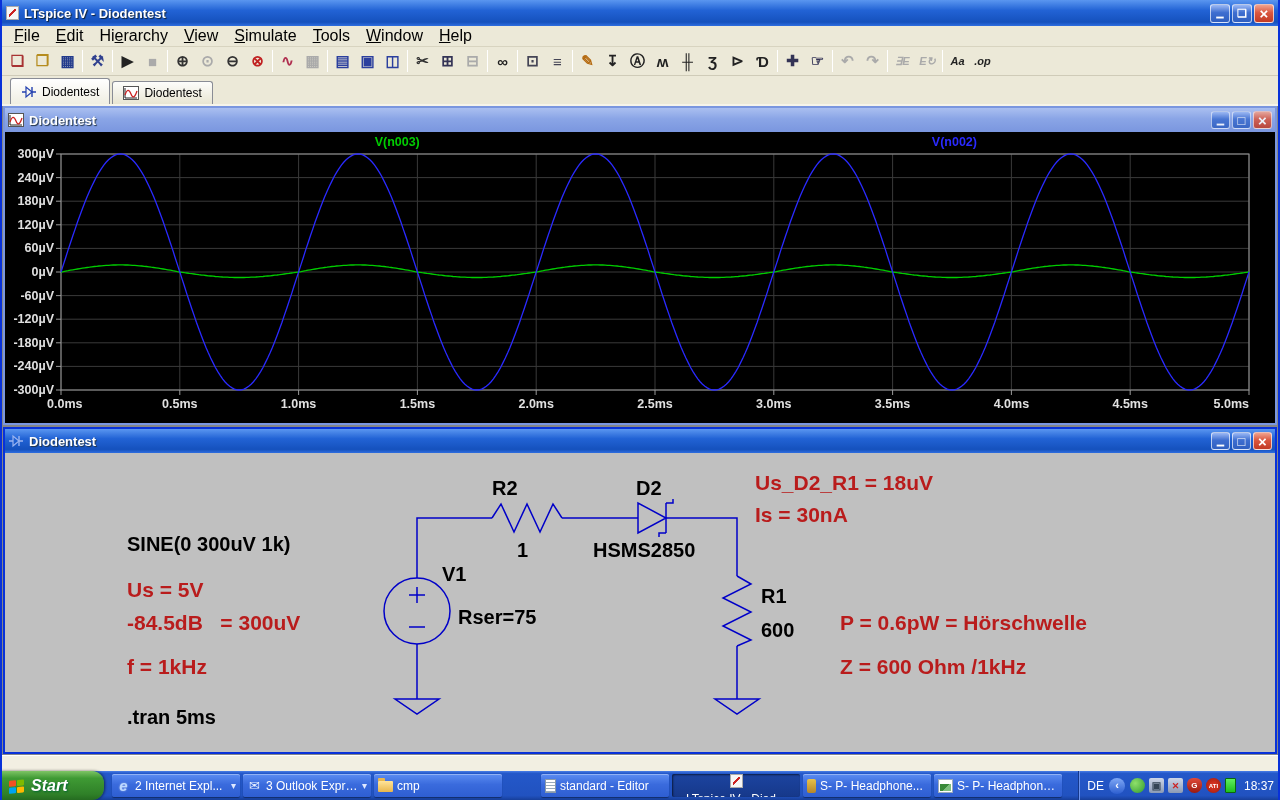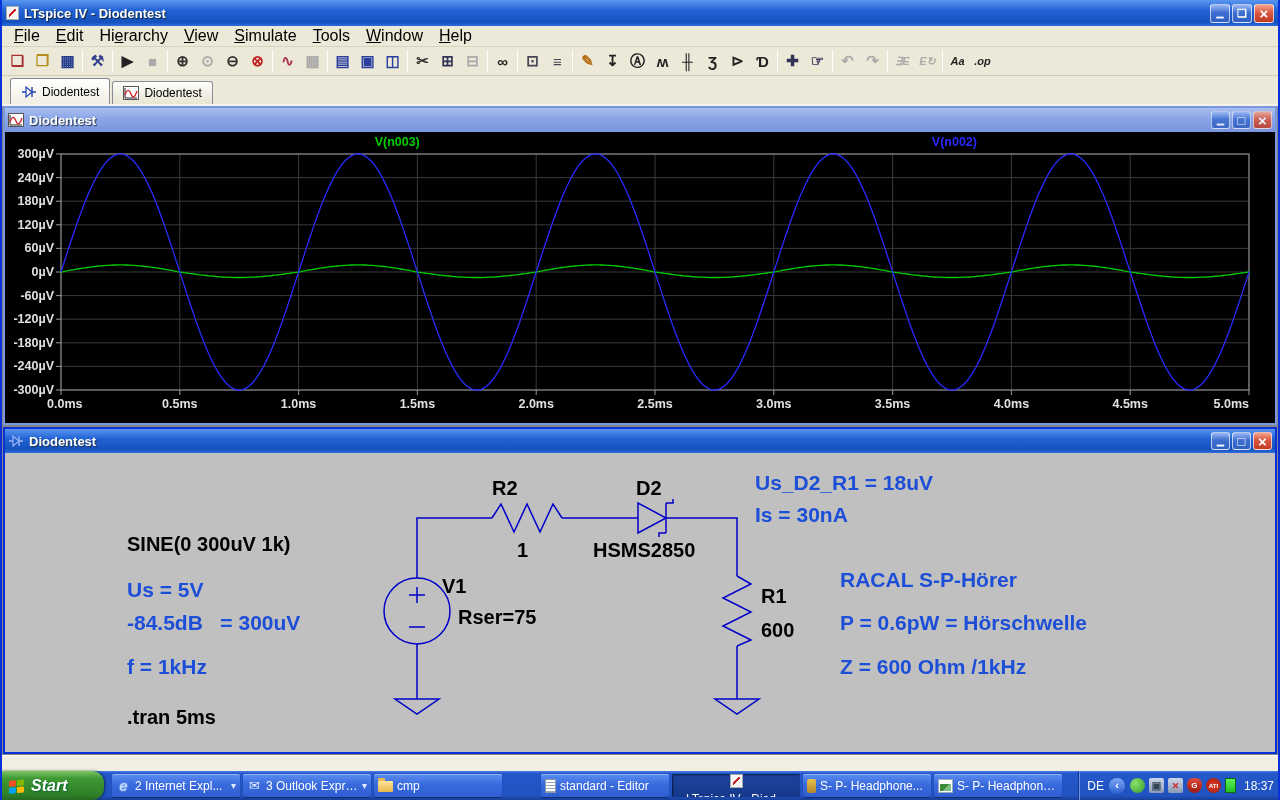--- a/index.html
+++ b/index.html
@@ -47,21 +47,21 @@
   .ctitle .title{color:#fff;font-weight:bold;font-size:13px;text-shadow:1px 1px 1px #234;flex:1;}
   .ctitle .wbtn{width:19px;height:18px;}
   #wave-window{top:0;height:319px;border:2px solid #7a96df;background:#000;}
   #wave-window .ctitle{background:linear-gradient(180deg,#aabff0 0%,#8aa5e6 45%,#7a96df 100%);}
   #schem-window{top:321px;height:327px;border:2px solid #0831d9;background:#c0c0c0;}
   #schem-window .ctitle{background:linear-gradient(180deg,#5a96f0 0%,#2263d5 40%,#1551bd 85%,#2e6ee0 100%);}
   .wave-body{position:relative;width:1270px;height:291px;background:#000;}
   .schem-body{position:relative;width:1270px;height:299px;background:#c0c0c0;overflow:hidden;}
   .slabel{position:absolute;font-weight:bold;white-space:pre;}
   .slabel.black{color:#000;font-size:20px;}
-  .slabel.blue{color:#1d4ed8;font-size:21px;}
+  .slabel.blue{color:#b91c1c;font-size:21px;}
   
   .statusstrip{position:absolute;left:0;top:755px;width:100%;height:16px;background:#f2efe2;
     border-top:1px solid #fff;}
   
   .taskbar{position:absolute;left:-2px;top:771px;width:1284px;height:29px;display:flex;align-items:stretch;
     background:linear-gradient(180deg,#4a80e8 0%,#2458c9 8%,#2152c0 85%,#1aale0 100%);
     background:linear-gradient(180deg,#4a80e8 0%,#2458c9 8%,#2152c0 85%,#173f9a 100%);}
   .startbtn{width:104px;display:flex;align-items:center;gap:5px;padding:0 12px 0 8px;
     background:linear-gradient(180deg,#7ec465 0%,#3f9a34 25%,#2f8028 80%,#256b20 100%);
     border-radius:0 12px 12px 0;box-shadow:1px 0 3px #0008;color:#fff;font-size:16px;
@@ -328,32 +328,31 @@
               <path d="M404,174 H420"></path>
             </g>
             <path d="M412,191 V246"></path>
             <path d="M390,246 H434 L412,261 Z"></path>
           </g>
         </svg>
       <div class="slabel black" style="left: 487px; top: 24px;">R2</div>
           <div class="slabel black" style="left: 512px; top: 86px;">1</div>
           <div class="slabel black" style="left: 631px; top: 24px;">D2</div>
           <div class="slabel black" style="left: 588px; top: 86px;">HSMS2850</div>
-          <div class="slabel black" style="left: 437px; top: 122px;">V1</div>
+          <div class="slabel black" style="left: 437px; top: 110px;">V1</div>
           <div class="slabel black" style="left: 453px; top: 153px;">Rser=75</div>
           <div class="slabel black" style="left: 756px; top: 132px;">R1</div>
           <div class="slabel black" style="left: 756px; top: 166px;">600</div>
           <div class="slabel black" style="left: 122px; top: 80px;">SINE(0 300uV 1k)</div>
           <div class="slabel black" style="left: 122px; top: 253px;">.tran 5ms</div>
           <div class="slabel blue" style="left: 122px; top: 125px;">Us = 5V</div>
           <div class="slabel blue" style="left: 122px; top: 158px;">-84.5dB   = 300uV</div>
           <div class="slabel blue" style="left: 122px; top: 202px;">f = 1kHz</div>
           <div class="slabel blue" style="left: 750px; top: 18px;">Us_D2_R1 = 18uV</div>
           <div class="slabel blue" style="left: 750px; top: 50px;">Is = 30nA</div>
-          <div class="slabel blue" style="left: 835px; top: 115px;">RACAL S-P-Hörer</div>
           <div class="slabel blue" style="left: 835px; top: 158px;">P = 0.6pW = Hörschwelle</div>
           <div class="slabel blue" style="left: 835px; top: 202px;">Z = 600 Ohm /1kHz</div>
         </div>
     </div>
   </div>
 
   <div class="statusstrip"></div>
 
   <div class="taskbar">
     <div class="startbtn">

